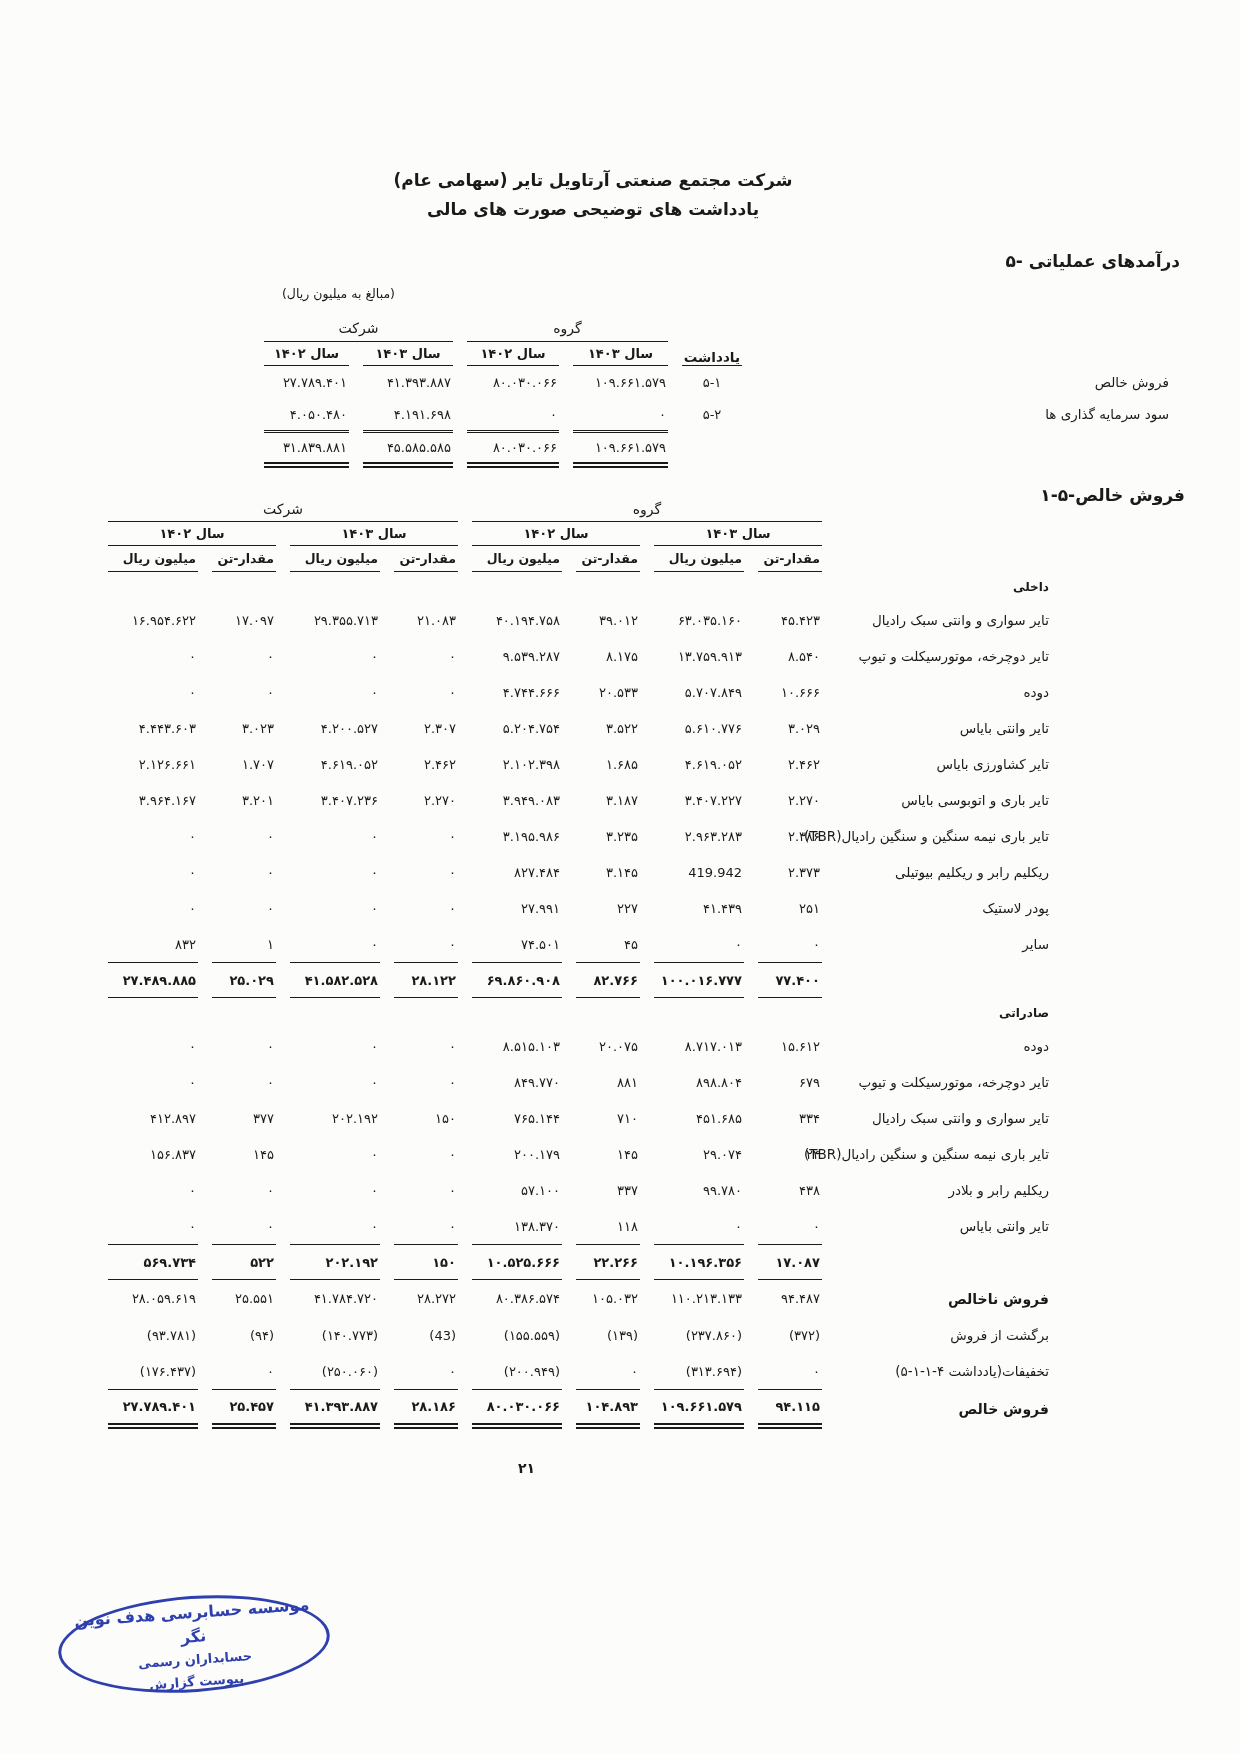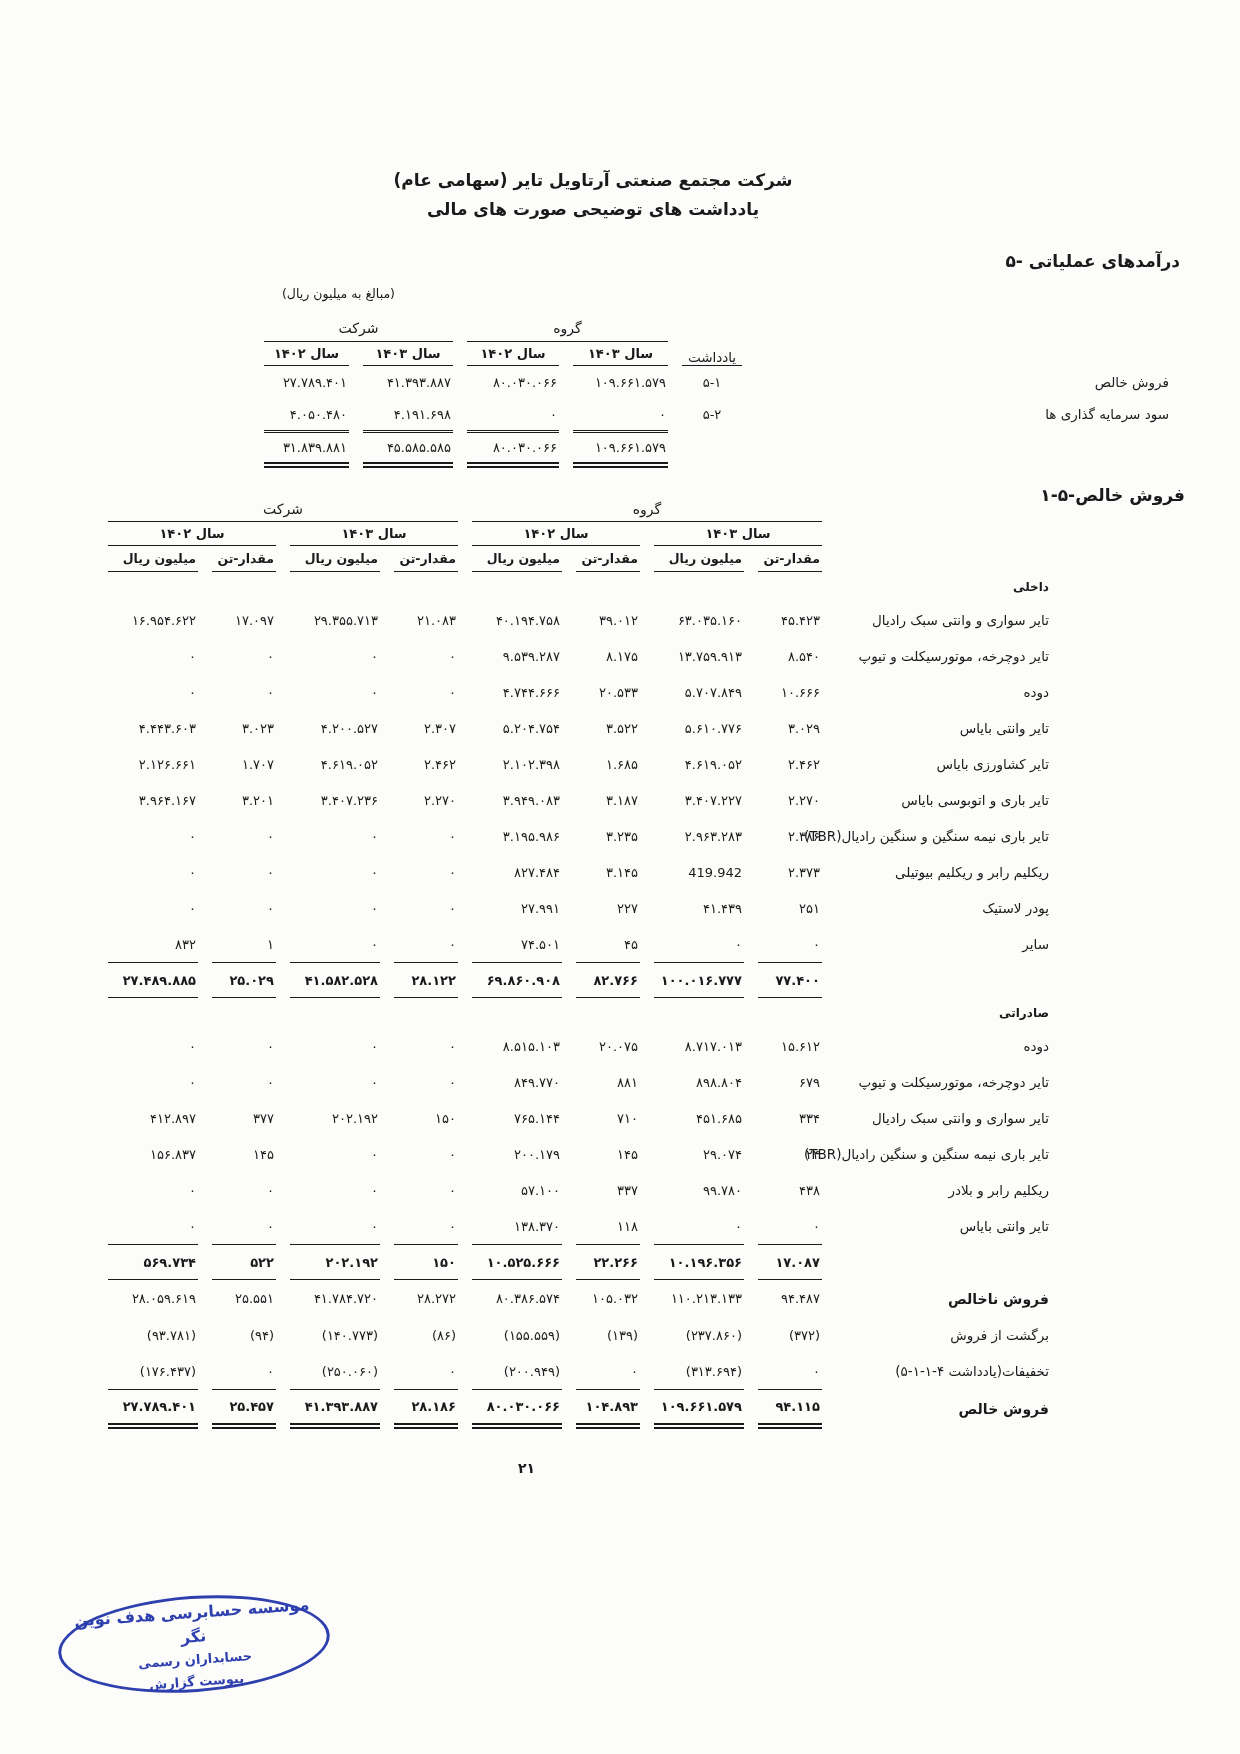--- a/index.html
+++ b/index.html
@@ -23,21 +23,21 @@
   .grp{border-bottom:1.5px solid #1a1a1a;text-align:center;font-weight:normal;font-size:14px;}
   .yr{border-bottom:1.5px solid #1a1a1a;text-align:center;font-weight:bold;font-size:13px;white-space:nowrap;}
   .colh{border-bottom:1.5px solid #1a1a1a;text-align:right;font-weight:bold;font-size:12.5px;white-space:nowrap;}
 
   
   .t1{position:absolute;top:314px;right:55px;width:935px;table-layout:fixed;}
   .t1 .gh{height:28px;}
   .t1 .yh{height:24px;}
   .t1 .dr{height:32px;}
   .t1 .tot{height:38px;}
-  .t1 .note-h{vertical-align:bottom;border-bottom:1.5px solid #1a1a1a;text-align:center;font-weight:normal;font-size:13.5px;}
+  .t1 .note-h{vertical-align:bottom;border-bottom:1.5px solid #1a1a1a;text-align:center;font-weight:bold;font-size:13.5px;}
   .t1 .note{text-align:center;font-size:13px;}
   .t1 .tot .num{border-top:3px double #1a1a1a;border-bottom:6px double #1a1a1a;font-weight:normal;}
 
   
   .t2{position:absolute;top:496px;right:175px;width:970px;table-layout:fixed;}
   .t2 .gh{height:26px;}
   .t2 .yh{height:24px;}
   .t2 .qh{height:26px;}
   .t2 tr.section{height:30px;}
   .t2 tr.section .lbl{font-weight:bold;font-size:12px;}
@@ -393,21 +393,21 @@
           <td class="num">۴۱.۷۸۴.۷۲۰</td>
           <td class="num">۲۵.۵۵۱</td>
           <td class="num">۲۸.۰۵۹.۶۱۹</td>
         </tr>
         <tr class="item">
           <td class="lbl">برگشت از فروش</td>
           <td class="num">(۳۷۲)</td>
           <td class="num">(۲۳۷.۸۶۰)</td>
           <td class="num">(۱۳۹)</td>
           <td class="num">(۱۵۵.۵۵۹)</td>
-          <td class="num">(۸۶)</td>
+          <td class="num">(43)</td>
           <td class="num">(۱۴۰.۷۷۳)</td>
           <td class="num">(۹۴)</td>
           <td class="num">(۹۳.۷۸۱)</td>
         </tr>
         <tr class="item">
           <td class="lbl">تخفیفات(یادداشت ۴-۱-۱-۵)</td>
           <td class="num">۰</td>
           <td class="num">(۳۱۳.۶۹۴)</td>
           <td class="num">۰</td>
           <td class="num">(۲۰۰.۹۴۹)</td>

